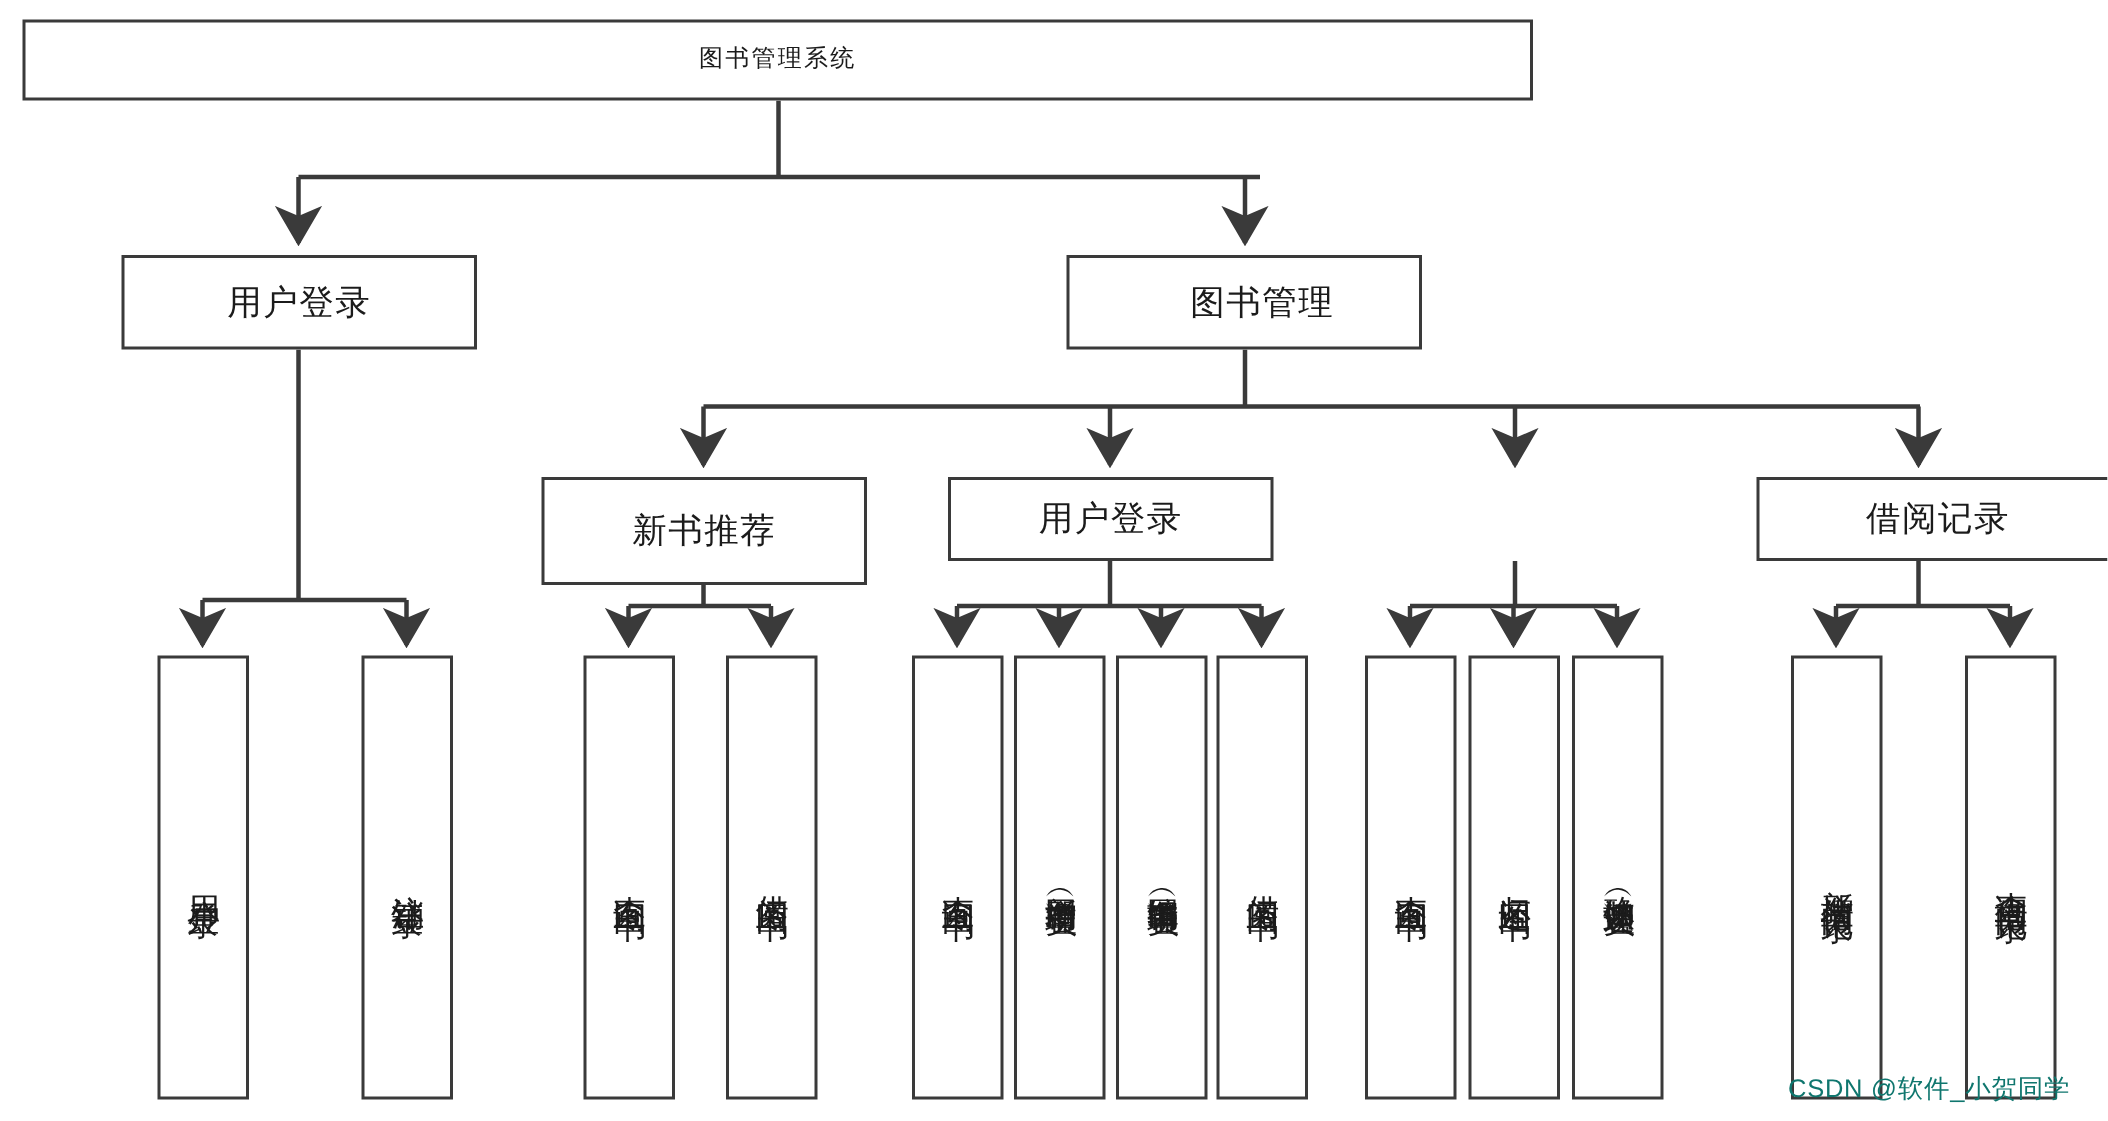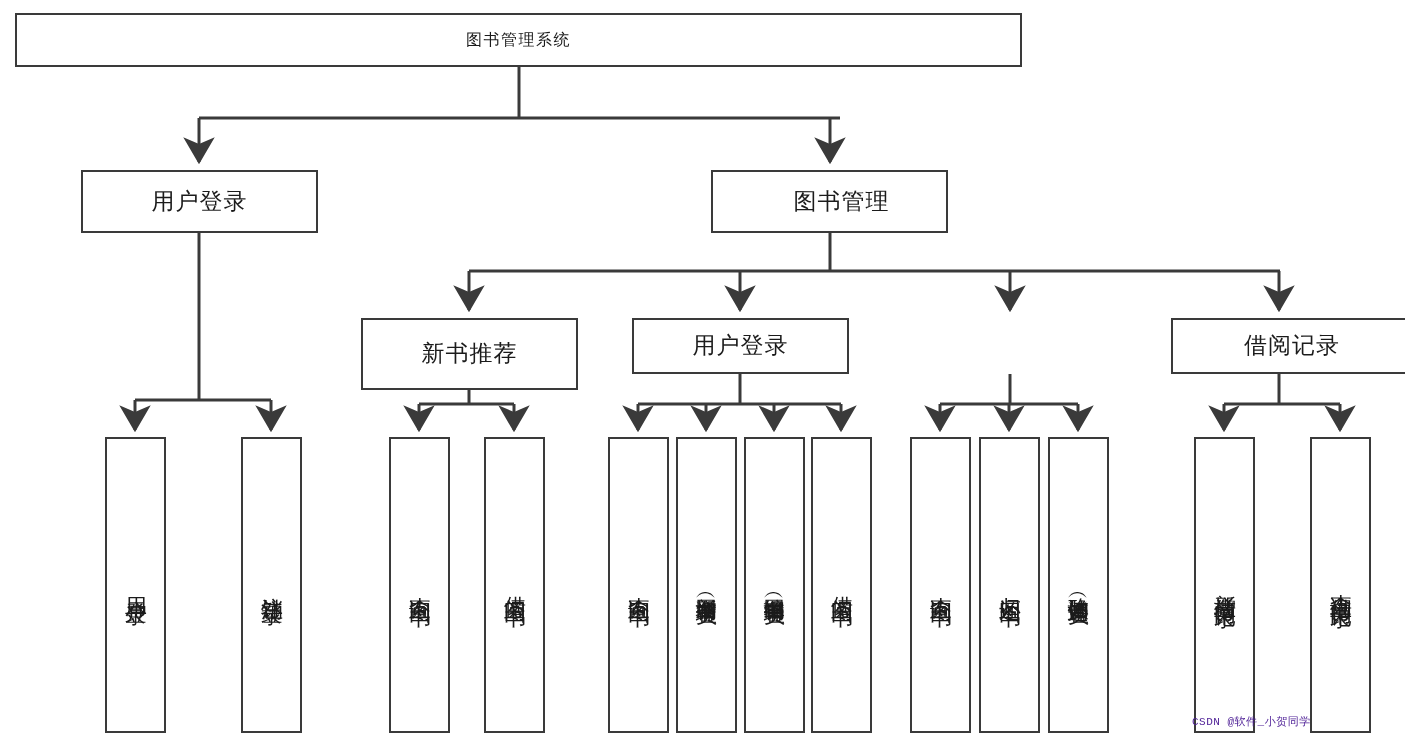--- a/index.html
+++ b/index.html
@@ -64,25 +64,24 @@
     line-height: 1.22;
     letter-spacing: 3px;
     white-space: nowrap;
   }
   .node.vert.tight .label {
     font-size: 21px;
     letter-spacing: 1px;
   }
   .watermark {
     position: absolute;
-    color: #4c1d95;
-    font-size: 11px;
+    color: #0f766e;
+    font-size: 17px;
     white-space: nowrap;
     letter-spacing: 0.5px;
-    font-family: Liberation Mono, monospace;
   }
 </style>
 </head>
 <body>
 
 <div id="canvas">
 
   <svg id="edges" viewBox="0 0 1405 747" xmlns="http://www.w3.org/2000/svg">
     <defs>
       <marker id="arrow" viewBox="0 0 12 14" refX="11" refY="7" markerWidth="9" markerHeight="11" orient="auto-start-reverse">

